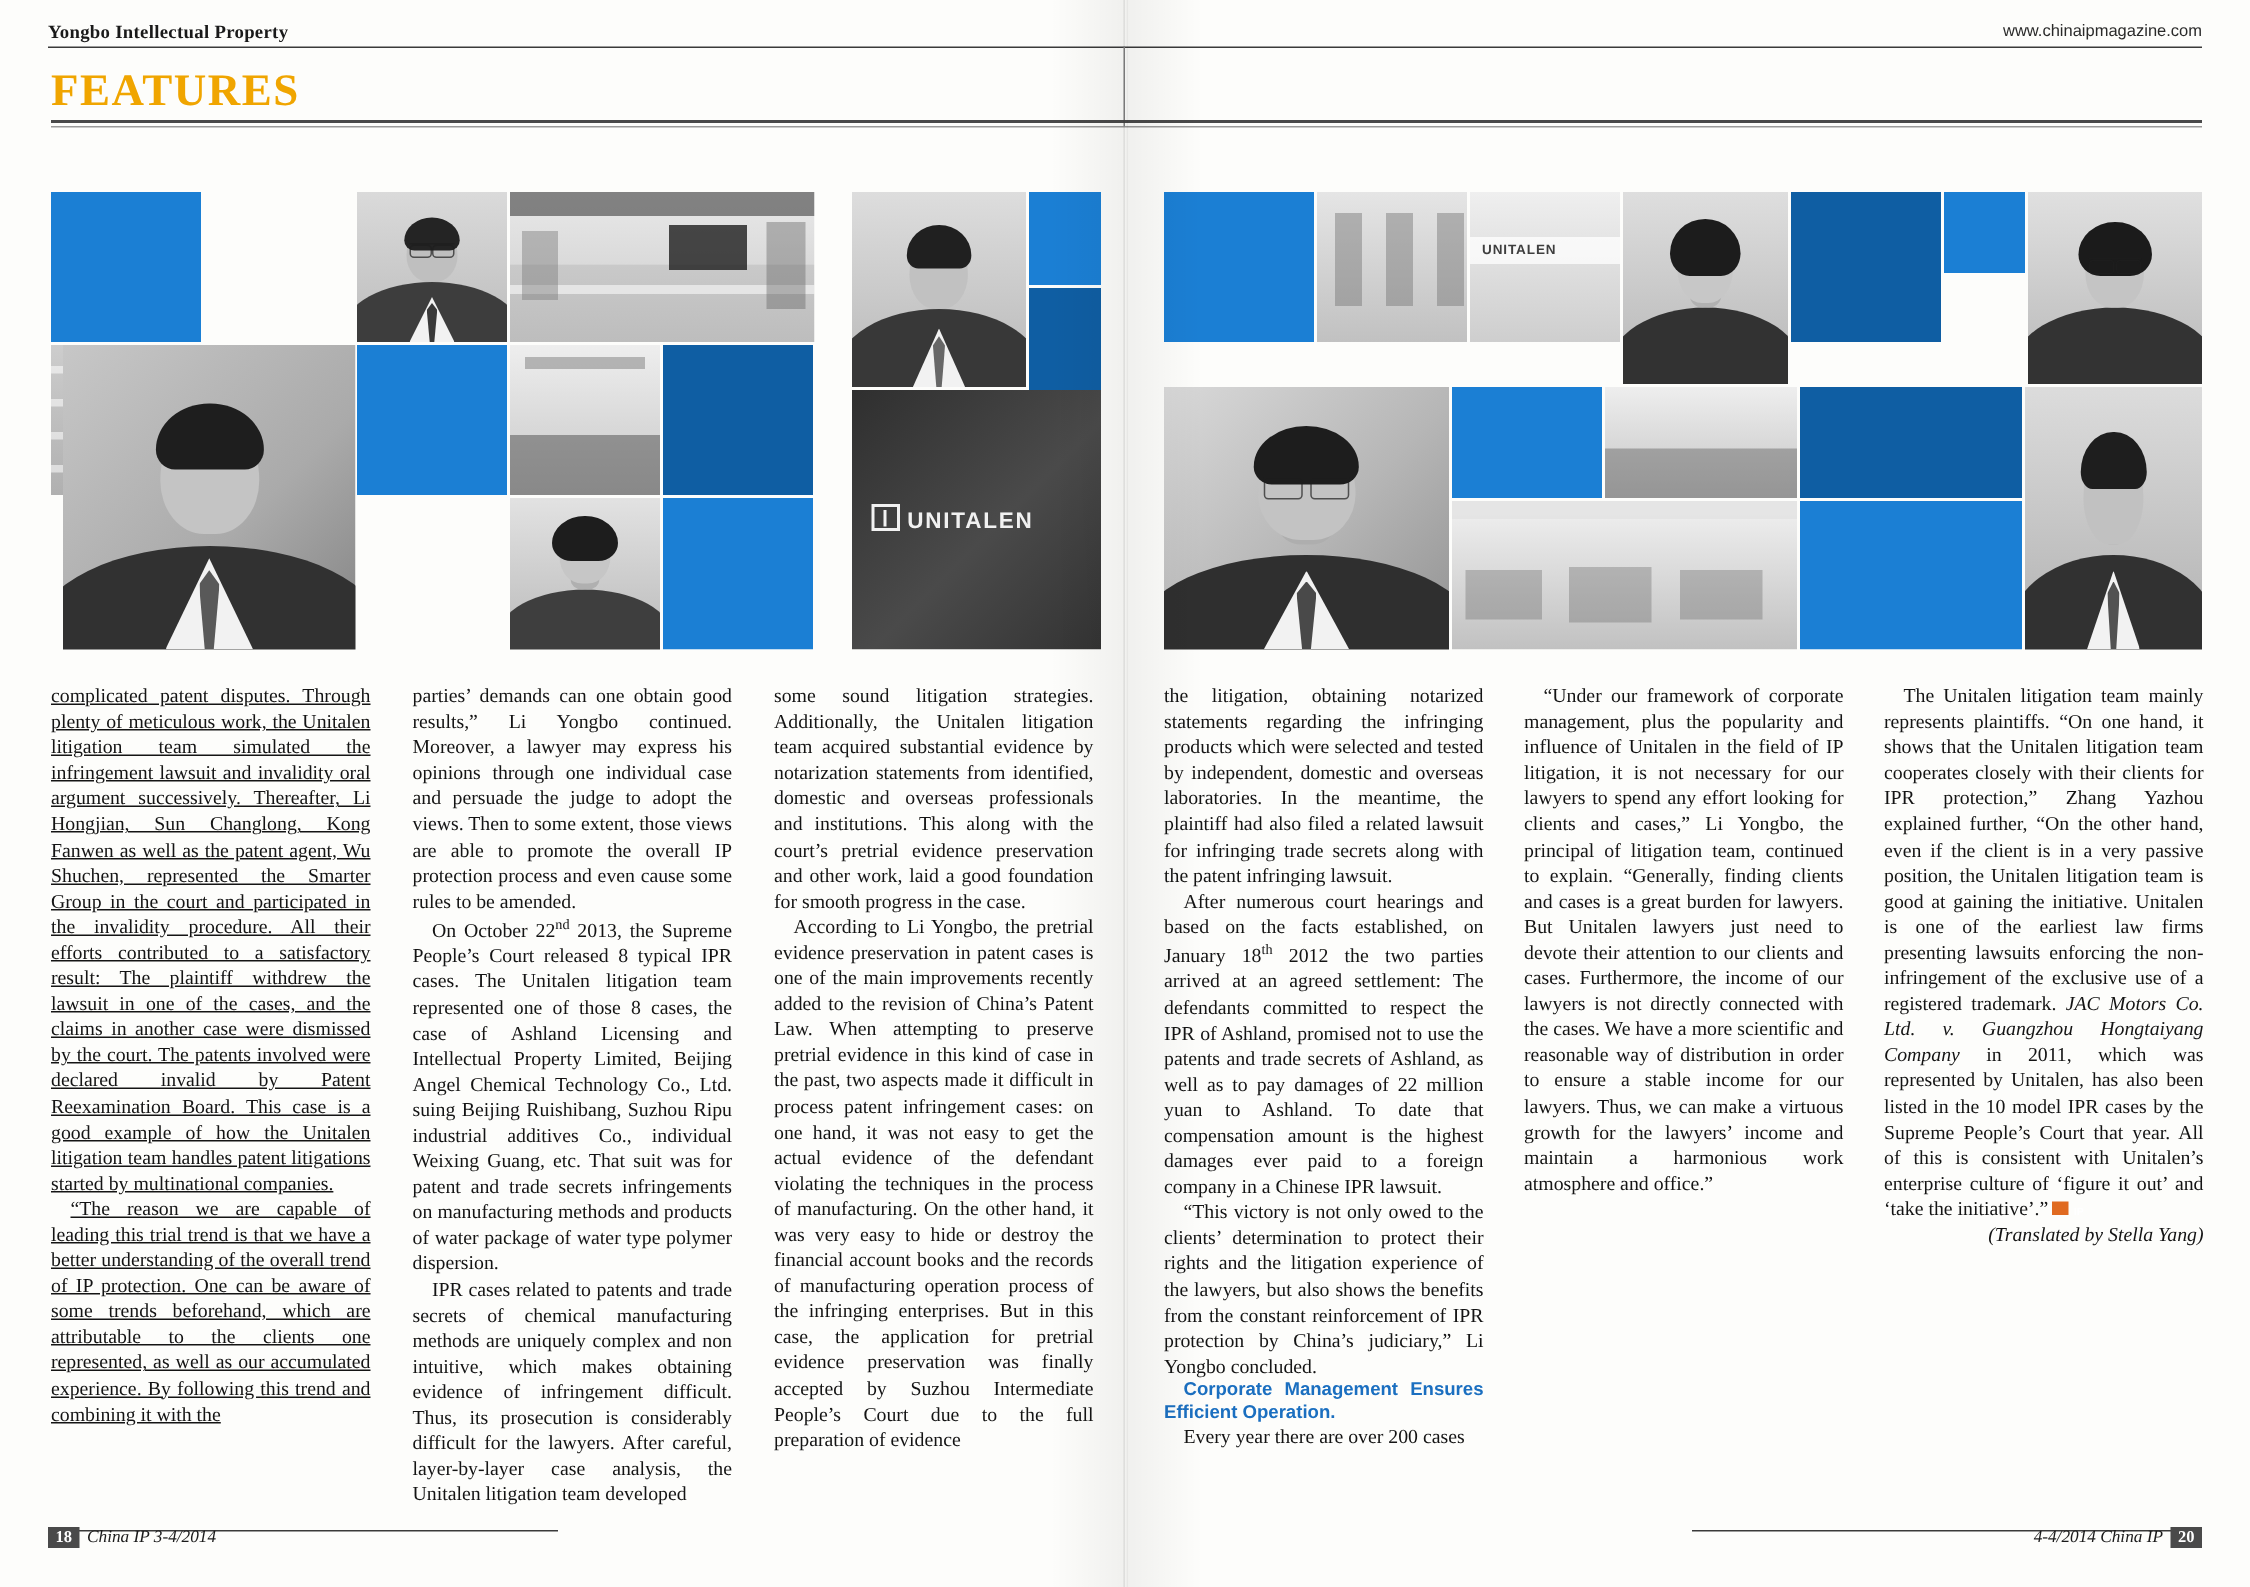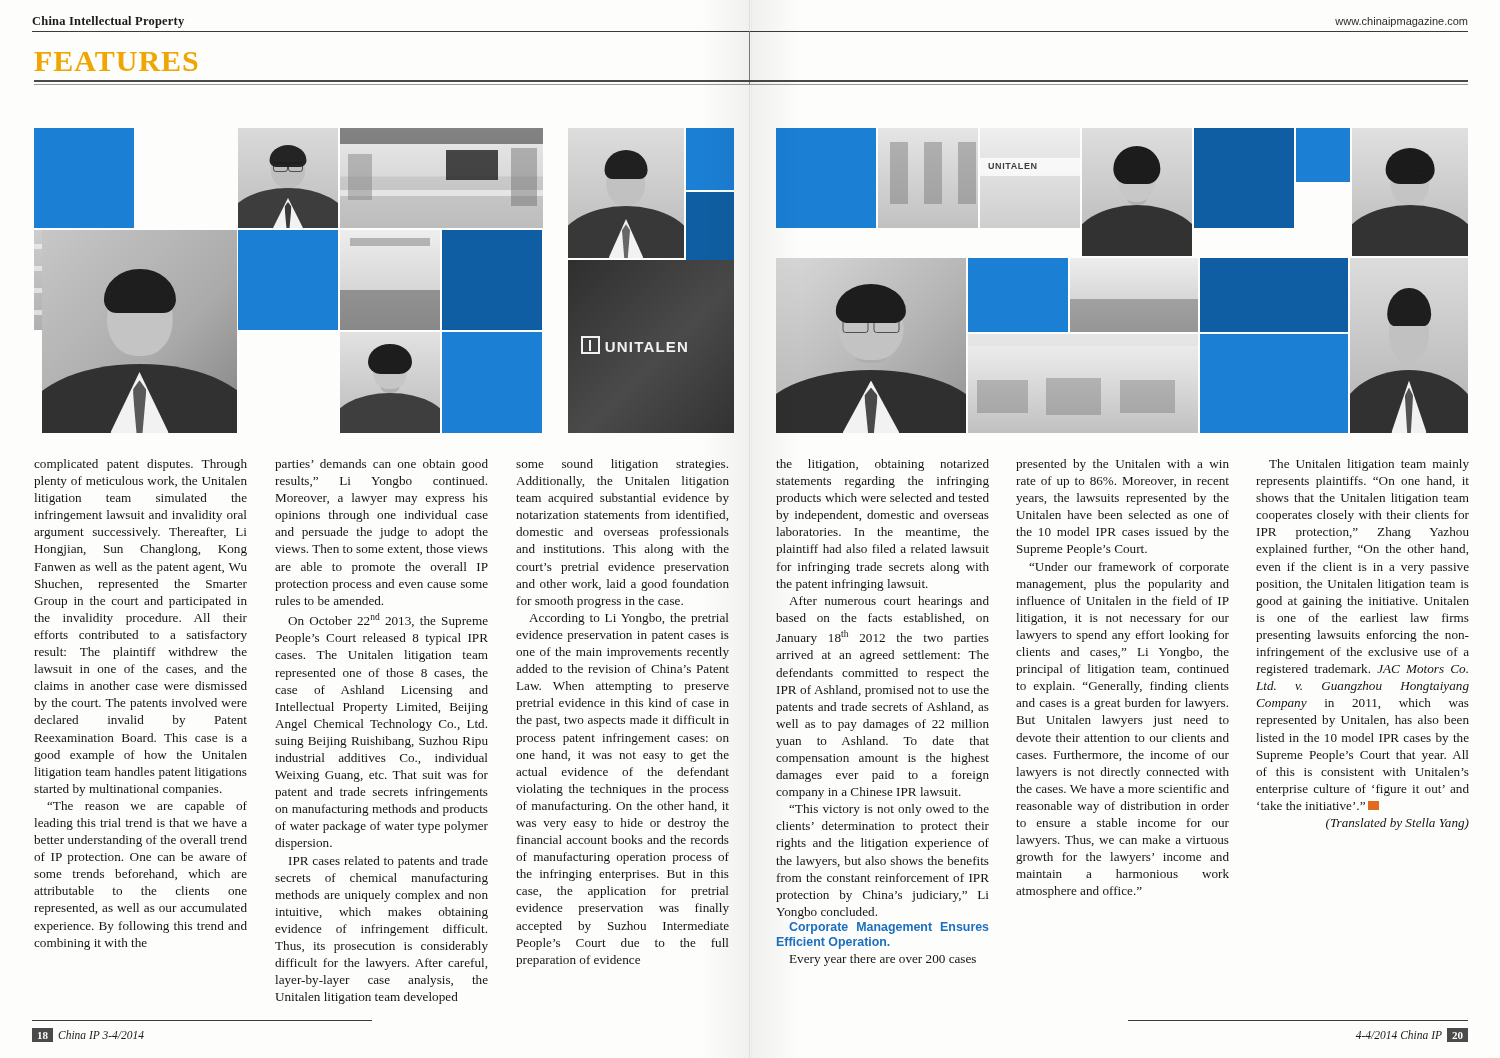--- a/index.html
+++ b/index.html
@@ -233,21 +233,21 @@
     font-family:"Liberation Sans",sans-serif;
     font-size:7px; color:#fff; font-weight:bold;
   }
   .credit { text-align:right; font-style:italic; margin-top:4px; text-indent:0;}
 
   
   .foot-rule-l { position:absolute; left:32px; width:340px; top:1020px; height:1px; background:#3a3a3a; }
   .foot-rule-r { position:absolute; right:32px; width:340px; top:1020px; height:1px; background:#3a3a3a; }
   .folio {
     position:absolute;
-    bottom:16px;
+    bottom:26px;
     font-family:"Liberation Serif", serif;
     font-size:11.5px;
     font-style:italic;
     color:#1a1a1a;
   }
   .folio .num {
     display:inline-block;
     background:#4a4a4a;
     color:#fff;
     font-style:normal;
@@ -258,21 +258,21 @@
   }
   .folio.right .num { margin-right:0; margin-left:5px; }
   .folio.left { left:32px; }
   .folio.right { right:32px; }
 </style>
 </head>
 <body>
 
 <div class="page">
 
-  <div class="hdr-left">China Intellectual Property</div>
+  <div class="hdr-left">Yongbo Intellectual Property</div>
   <div class="hdr-right">www.chinaipmagazine.com</div>
   <div class="hdr-rule"></div>
   <div class="tick-l"></div>
   <div class="features">FEATURES</div>
   <div class="features-rule"></div>
   <div class="features-rule-thin"></div>
 
   <div class="mosaic" style="left:34px; top:128px; width:700px; height:305px;">
 
     <div class="cell" style="left:0; top:0; width:100px; height:100px;">
@@ -500,21 +500,21 @@
         <div class="tie" style="background:#49526a;"></div>
       </div>
         </div>
     </div>
   </div>
 
   <div class="page-shadow-l"></div>
   <div class="gutter"></div>
   <div class="page-shadow-r"></div>
 
-  <div class="col" style="left:34px;">
+  <div class="col" style="left:34px;text-decoration:underline;">
     <p class="noind">complicated patent disputes. Through plenty of meticulous work, the Unitalen litigation team simulated the infringement lawsuit and invalidity oral argument successively. Thereafter, Li Hongjian, Sun Changlong, Kong Fanwen as well as the patent agent, Wu Shuchen, represented the Smarter Group in the court and participated in the invalidity procedure. All their efforts contributed to a satisfactory result: The plaintiff withdrew the lawsuit in one of the cases, and the claims in another case were dismissed by the court. The patents involved were declared invalid by Patent Reexamination Board. This case is a good example of how the Unitalen litigation team handles patent litigations started by multinational companies.</p>
     <p>“The reason we are capable of leading this trial trend is that we have a better understanding of the overall trend of IP protection. One can be aware of some trends beforehand, which are attributable to the clients one represented, as well as our accumulated experience. By following this trend and combining it with the</p>
   </div>
 
   <div class="col" style="left:275px;">
     <p class="noind">parties’ demands can one obtain good results,” Li Yongbo continued. Moreover, a lawyer may express his opinions through one individual case and persuade the judge to adopt the views. Then to some extent, those views are able to promote the overall IP protection process and even cause some rules to be amended.</p>
     <p><span>On October 22</span><span class="sup">nd</span><span> 2013, the Supreme People’s Court released 8 typical IPR cases. The Unitalen litigation team represented one of those 8 cases, the case of Ashland Licensing and Intellectual Property Limited, Beijing Angel Chemical Technology Co., Ltd. suing Beijing Ruishibang, Suzhou Ripu industrial additives Co., individual Weixing Guang, etc. That suit was for patent and trade secrets infringements on manufacturing methods and products of water package of water type polymer dispersion.</span></p>
     <p>IPR cases related to patents and trade secrets of chemical manufacturing methods are uniquely complex and non intuitive, which makes obtaining evidence of infringement difficult. Thus, its prosecution is considerably difficult for the lawyers. After careful, layer-by-layer case analysis, the Unitalen litigation team developed</p>
   </div>
 
@@ -525,21 +525,20 @@
 
   <div class="col" style="left:776px;">
     <p class="noind">the litigation, obtaining notarized statements regarding the infringing products which were selected and tested by independent, domestic and overseas laboratories. In the meantime, the plaintiff had also filed a related lawsuit for infringing trade secrets along with the patent infringing lawsuit.</p>
     <p><span>After numerous court hearings and based on the facts established, on January 18</span><span class="sup">th</span><span> 2012 the two parties arrived at an agreed settlement: The defendants committed to respect the IPR of Ashland, promised not to use the patents and trade secrets of Ashland, as well as to pay damages of 22 million yuan to Ashland. To date that compensation amount is the highest damages ever paid to a foreign company in a Chinese IPR lawsuit.</span></p>
     <p>“This victory is not only owed to the clients’ determination to protect their rights and the litigation experience of the lawyers, but also shows the benefits from the constant reinforcement of IPR protection by China’s judiciary,” Li Yongbo concluded.</p>
     <p class="sub">Corporate Management Ensures Efficient Operation.</p>
     <p>Every year there are over 200 cases</p>
   </div>
 
   <div class="col" style="left:1016px;">
-    <p class="noind">presented by the Unitalen with a win rate of up to 86%. Moreover, in recent years, the lawsuits represented by the Unitalen have been selected as one of the 10 model IPR cases issued by the Supreme People’s Court.</p>
     <p>“Under our framework of corporate management, plus the popularity and influence of Unitalen in the field of IP litigation, it is not necessary for our lawyers to spend any effort looking for clients and cases,” Li Yongbo, the principal of litigation team, continued to explain. “Generally, finding clients and cases is a great burden for lawyers. But Unitalen lawyers just need to devote their attention to our clients and cases. Furthermore, the income of our lawyers is not directly connected with the cases. We have a more scientific and reasonable way of distribution in order to ensure a stable income for our lawyers. Thus, we can make a virtuous growth for the lawyers’ income and maintain a harmonious work atmosphere and office.”</p>
   </div>
 
   <div class="col" style="left:1256px;">
     <p><span>The Unitalen litigation team mainly represents plaintiffs. “On one hand, it shows that the Unitalen litigation team cooperates closely with their clients for IPR protection,” Zhang Yazhou explained further, “On the other hand, even if the client is in a very passive position, the Unitalen litigation team is good at gaining the initiative. Unitalen is one of the earliest law firms presenting lawsuits enforcing the non-infringement of the exclusive use of a registered trademark. </span><span class="ital">JAC Motors Co. Ltd. v. Guangzhou Hongtaiyang Company</span><span> in 2011, which was represented by Unitalen, has also been listed in the 10 model IPR cases by the Supreme People’s Court that year. All of this is consistent with Unitalen’s enterprise culture of ‘figure it out’ and ‘take the initiative’.”</span><span class="endmark"></span></p>
     <p class="credit">(Translated by Stella Yang)</p>
   </div>
 
   <div class="foot-rule-l"></div>
   <div class="foot-rule-r"></div>

